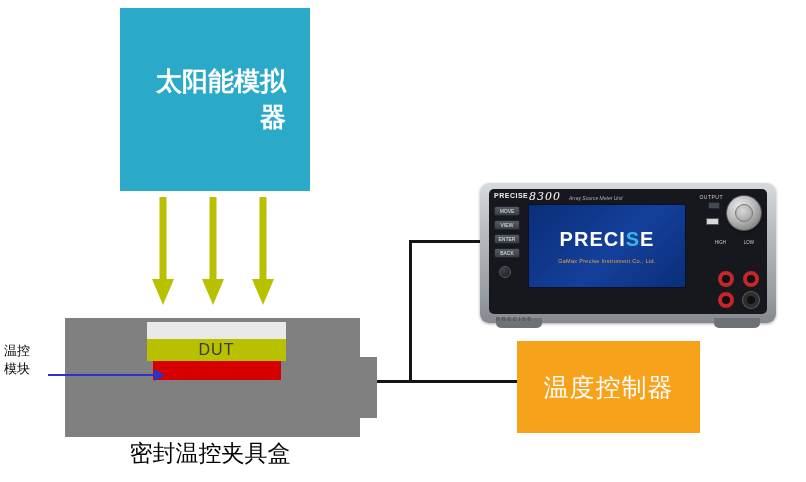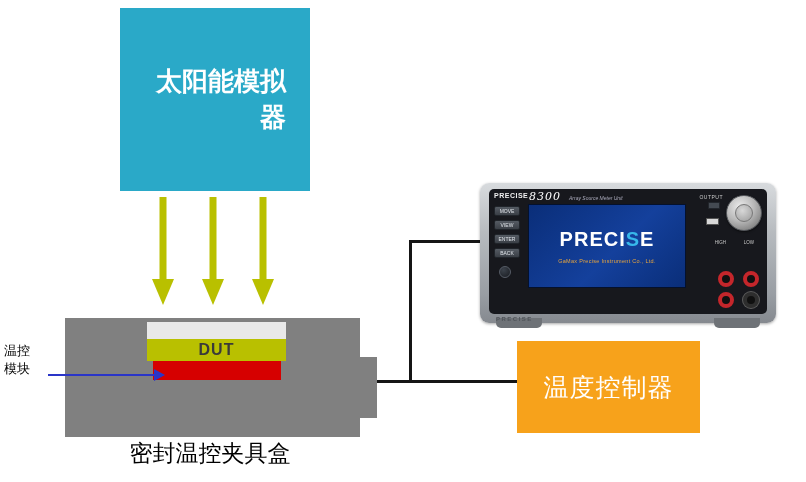--- a/index.html
+++ b/index.html
@@ -15,21 +15,21 @@
 
   
   .arrows-svg { left:139px; top:197px; }
 
   
   .fixture-body { left:65px; top:318px; width:295px; height:119px; background:var(--fixture,#808080); }
   .fixture-tab  { left:360px; top:357px; width:17px; height:61px; background:var(--fixture,#808080); }
   .glass-layer  { left:147px; top:322px; width:139px; height:17px; background:var(--glass-layer,#e9e9e9); }
   .dut-layer    { left:147px; top:339px; width:139px; height:22px; background:var(--dut-layer,#b9c000);
                   display:flex; align-items:center; justify-content:center; }
-  .dut-label    { font-size:16px; font-weight:bold; color:#3a3a3a; letter-spacing:1px; }
+  .dut-label    { font-size:16px; font-weight:normal; color:#3a3a3a; letter-spacing:1px; }
   .heater-layer { left:153px; top:361px; width:128px; height:19px; background:var(--heater-layer,#d60000); }
 
   .module-label { left:4px; top:342px; width:48px; font-size:13px; color:#000; line-height:1.35; }
   .module-label span { display:block; }
   .pointer-svg { left:48px; top:368px; }
 
   
   .wire { background:var(--wire,#151515); z-index:1; }
   .wire-ctrl { left:377px; top:380px; width:141px; height:3px; }
   .wire-vert { left:409px; top:240px; width:3px; height:143px; }

